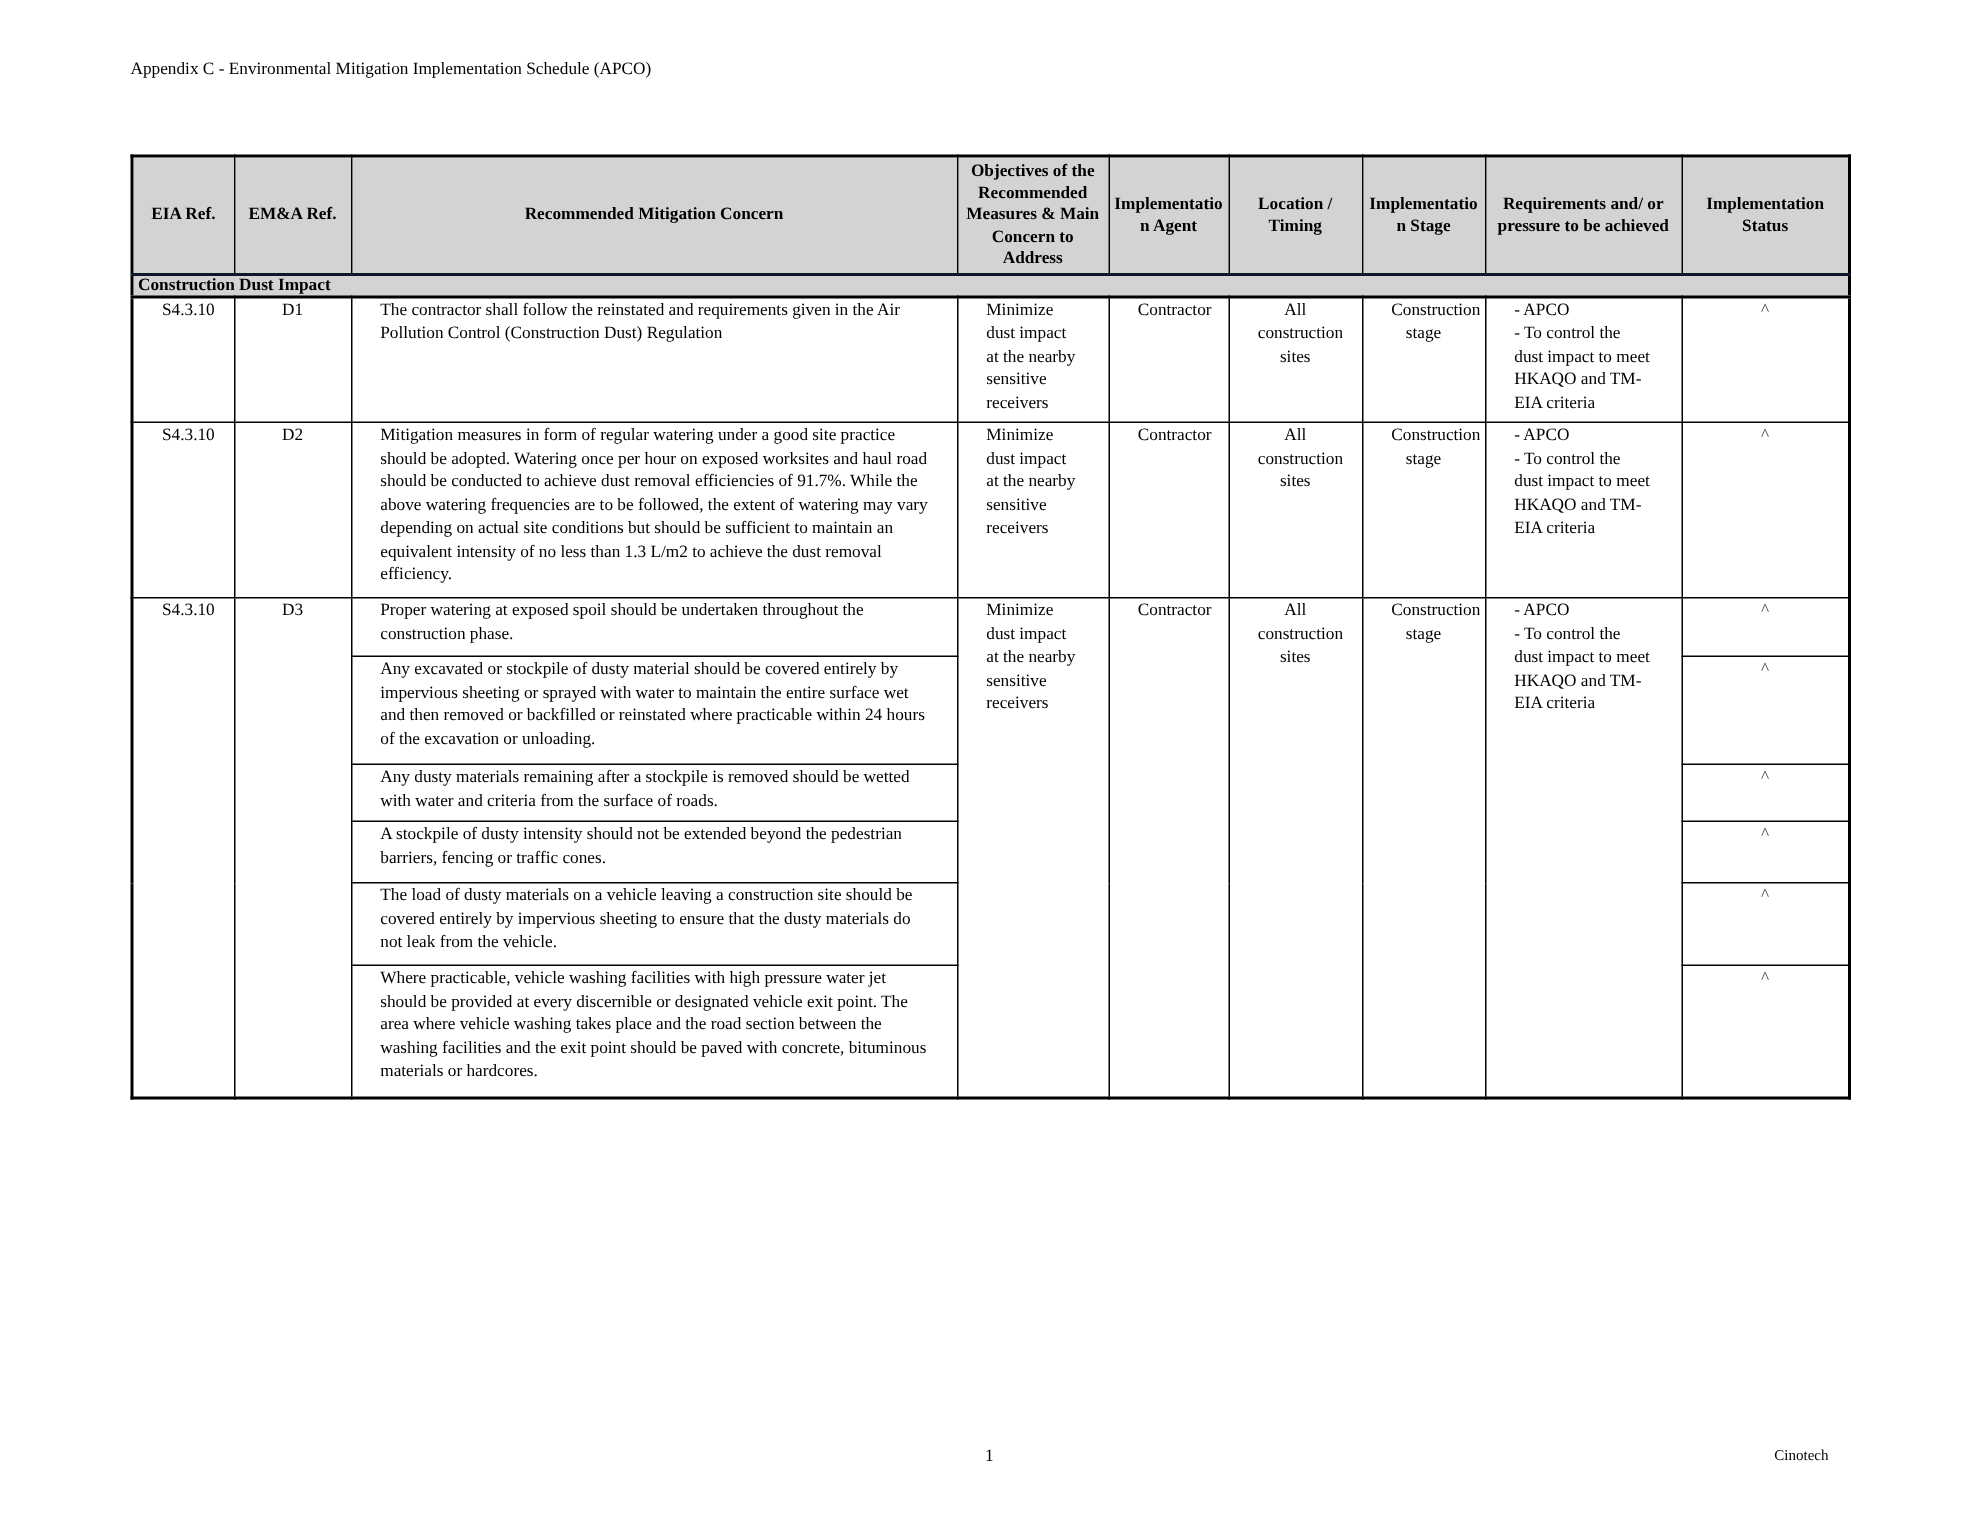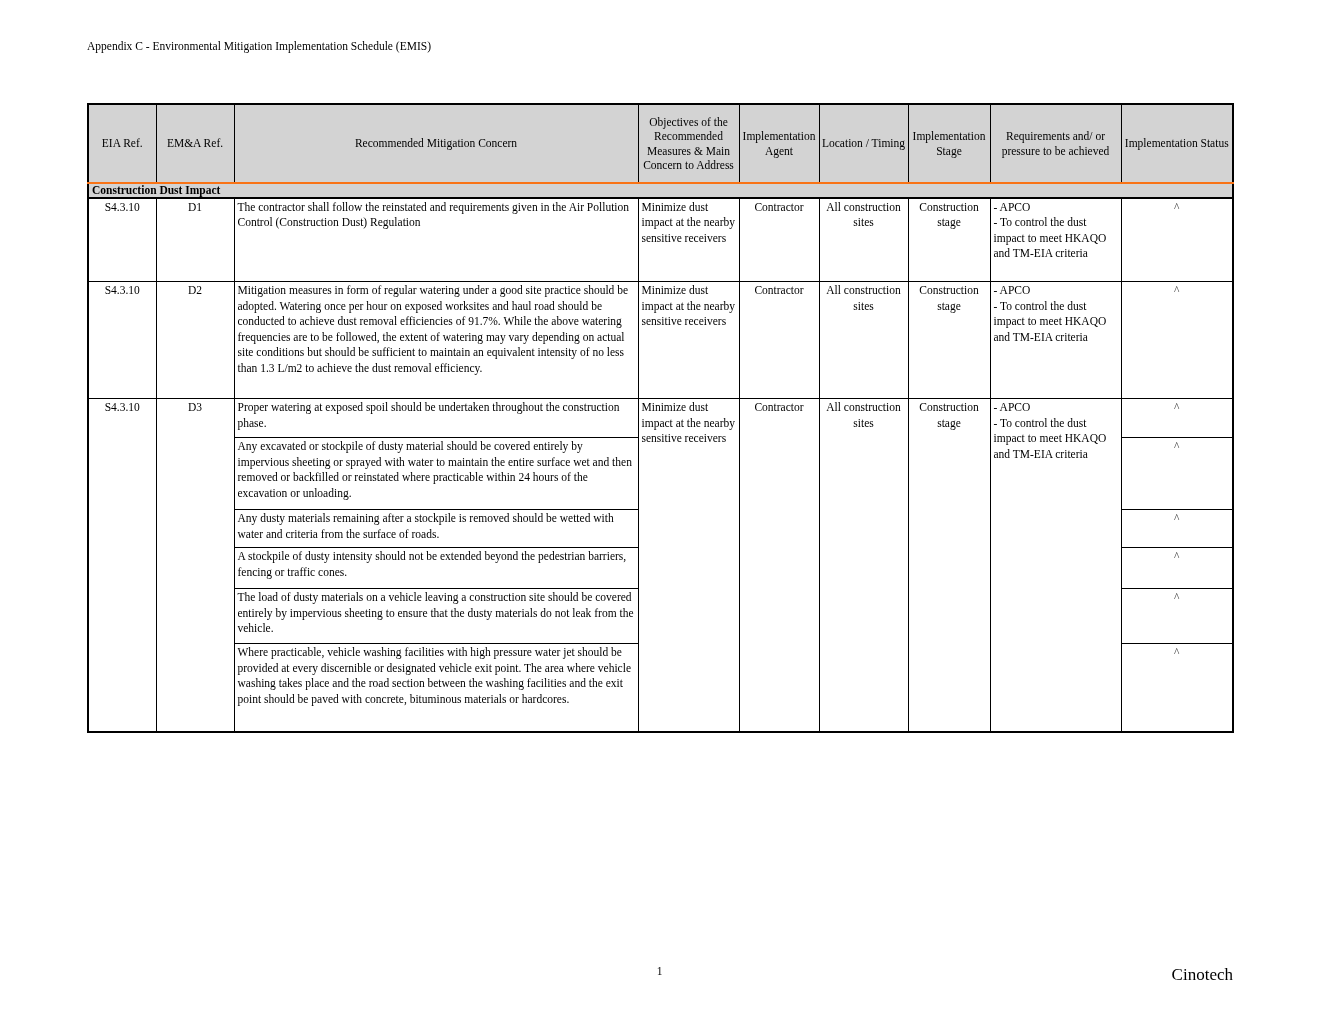--- a/index.html
+++ b/index.html
@@ -24,39 +24,39 @@
     position: absolute;
     left: 87px;
     top: 103px;
     width: 1145px;
     border-collapse: collapse;
     table-layout: fixed;
     border: 2px solid #000;
   }
   table.emis th, table.emis td {
     border: 1px solid #000;
-    padding: 1px 3px;
+    padding: 1px 19px;
     vertical-align: top;
     font-size: 11.5px;
     line-height: 15.5px;
     overflow: hidden;
   }
   table.emis th {
     background: #d3d3d3;
-    font-weight: normal;
+    font-weight: bold;
     text-align: center;
     vertical-align: middle;
     line-height: 14.5px;
     padding: 1px 2px;
   }
   th.brk { word-break: break-all; }
   tr.section-row td {
     background: #d3d3d3;
     font-weight: bold;
-    border-top: 2px solid #f97316;
+    border-top: 2px solid #0f172a;
     border-bottom: 2px solid #000;
     font-size: 11.5px;
     line-height: 12.5px;
     padding: 0 3px;
   }
   td.c { text-align: center; }
   td.pre { white-space: pre-line; }
   td.status {
     text-align: center;
     font-size: 10px;
@@ -67,30 +67,30 @@
   .footer-pageno {
     position: absolute;
     left: 87px;
     width: 1145px;
     top: 965px;
     text-align: center;
     font-size: 11.5px;
   }
   .footer-company {
     position: absolute;
-    right: 86px;
+    right: 100px;
     top: 965px;
     text-align: right;
-    font-size: 17px;
+    font-size: 10px;
   }
 </style>
 </head>
 <body>
 
-<div class="doc-title">Appendix C - Environmental Mitigation Implementation Schedule (EMIS)</div>
+<div class="doc-title">Appendix C - Environmental Mitigation Implementation Schedule (APCO)</div>
 
 <table class="emis">
   <colgroup>
     <col style="width:68px">
     <col style="width:78px">
     <col style="width:404px">
     <col style="width:101px">
     <col style="width:80px">
     <col style="width:89px">
     <col style="width:82px">

